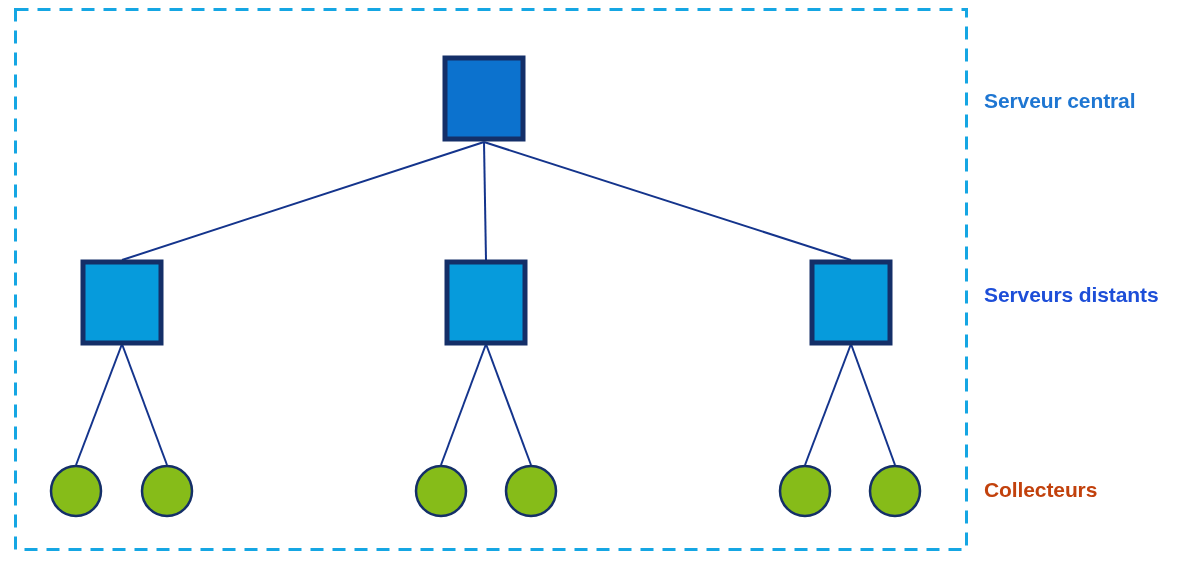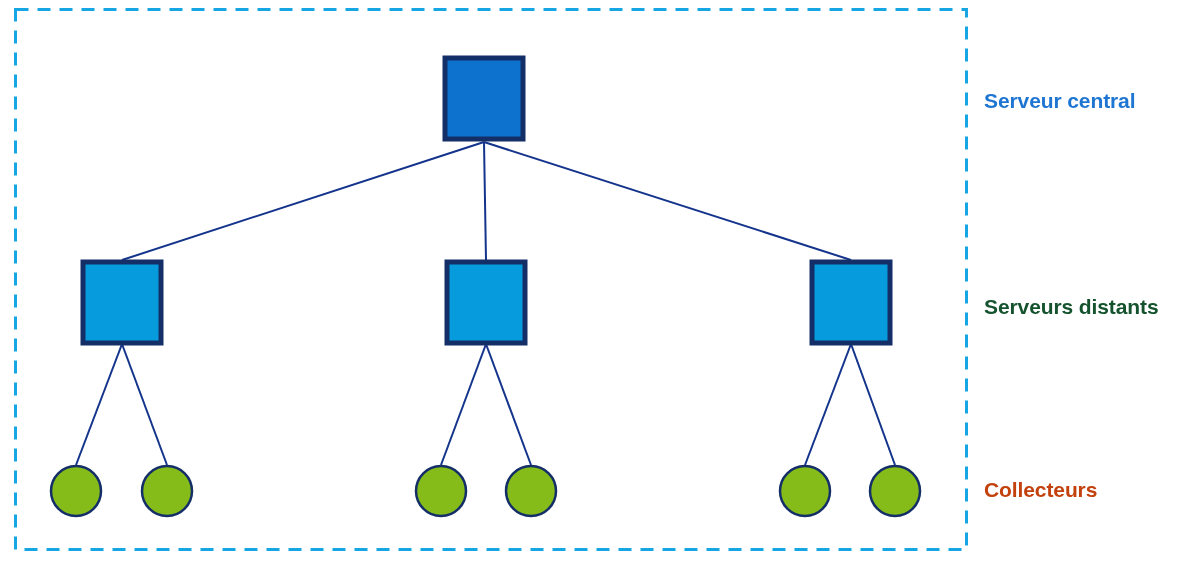--- a/index.html
+++ b/index.html
@@ -80,17 +80,17 @@
       <circle cx="441" cy="491" r="25" fill="#86BC19" stroke="#142F68" stroke-width="2.5"></circle>
       <circle cx="531" cy="491" r="25" fill="#86BC19" stroke="#142F68" stroke-width="2.5"></circle>
       <circle cx="805" cy="491" r="25" fill="#86BC19" stroke="#142F68" stroke-width="2.5"></circle>
       <circle cx="895" cy="491" r="25" fill="#86BC19" stroke="#142F68" stroke-width="2.5"></circle>
     </g>
 
   </svg>
 
   <div class="tier-label" id="label-central" style="color: rgb(30, 118, 210);">Serveur central</div>
 
-  <div class="tier-label" id="label-remote" style="color: #14532d; margin-top: 12px;">Serveurs distants</div>
+  <div class="tier-label" id="label-remote" style="color: #1d4ed8;">Serveurs distants</div>
 
   <div class="tier-label" id="label-collector" style="color: #c2410c;">Collecteurs</div>
 
 </div>
 
 </body></html>

